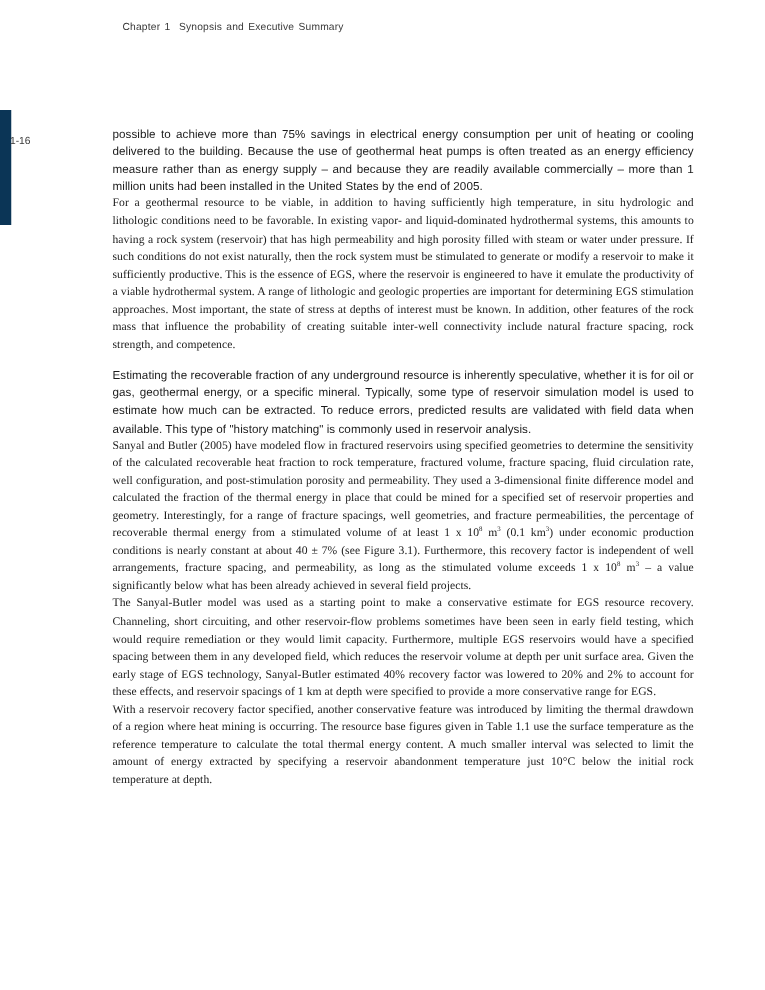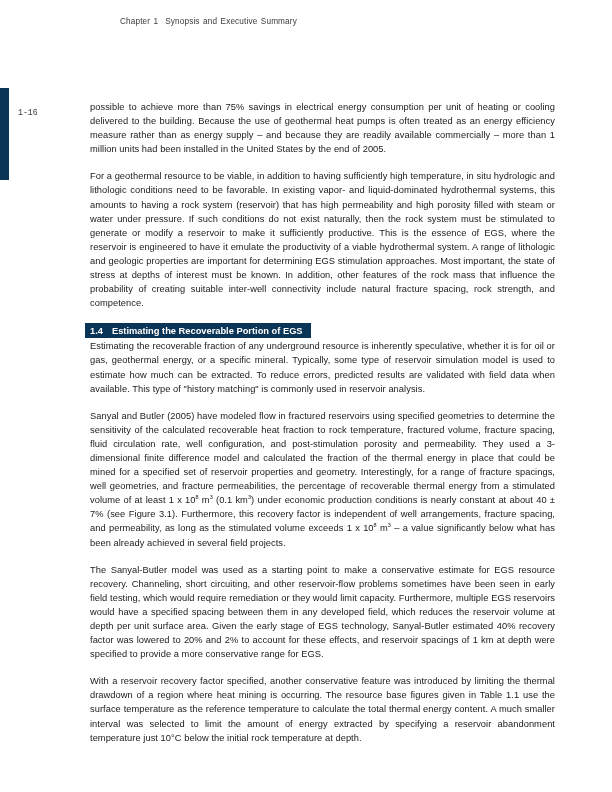--- a/index.html
+++ b/index.html
@@ -1,25 +1,25 @@
 <!DOCTYPE html>
 <html><head>
 <meta charset="utf-8">
 <style>
   html, body { margin: 0; padding: 0; background: #ffffff; }
   body { width: 612px; height: 792px; position: relative; overflow: hidden;
          font-family: "Liberation Sans", "DejaVu Sans", sans-serif; color: #1a1a1a; }
-  .running-header { position: absolute; left: 96px; top: 17px; font-size: 8.2px;
+  .running-header { position: absolute; left: 74px; top: 17px; font-size: 8.2px;
          color: #3a3a3a; letter-spacing: 0.15px; word-spacing: 1px; padding-left: 24px; }
   .side-bar { position: absolute; left: 0; top: 88px; width: 9px; height: 92px; background: #0b3556; }
-  .page-number { position: absolute; left: 18px; top: 108px; font-size: 8.2px; color: #3a3a3a; font-family: Liberation Mono, monospace; }
+  .page-number { position: absolute; left: 8px; top: 108px; font-size: 8.2px; color: #3a3a3a; }
   .content { position: absolute; left: 90px; top: 100px; width: 465px; }
   p.para { margin: 0; font-size: 9.3px; line-height: 14.1px; text-align: justify;
            letter-spacing: 0.05px; font-stretch: condensed; }
-  p.para + p.para { margin-top: 13px; }
+  p.para + p.para { margin-top: 0; font-family: Liberation Serif, serif; }
   .gap-before-heading { height: 10px; }
   .section-heading { display: inline-block; background: #0b3556; color: #ffffff;
          font-weight: bold; font-size: 9.3px; line-height: 14px; padding: 1px 8px 0 5px;
          margin-left: -5px; margin-bottom: 1px; }
   .section-heading .num { margin-right: 9px; }
   sup { font-size: 5.5px; vertical-align: 4px; line-height: 0; }
 </style>
 </head>
 <body>
 
@@ -29,21 +29,18 @@
 </div>
 
 <div class="side-bar"></div>
 <div class="page-number">1-16</div>
 
 <div class="content">
   <p class="para">possible to achieve more than 75% savings in electrical energy consumption per unit of heating or cooling delivered to the building. Because the use of geothermal heat pumps is often treated as an energy efficiency measure rather than as energy supply – and because they are readily available commercially – more than 1 million units had been installed in the United States by the end of 2005.</p>
   <p class="para">For a geothermal resource to be viable, in addition to having sufficiently high temperature, in situ hydrologic and lithologic conditions need to be favorable. In existing vapor- and liquid-dominated hydrothermal systems, this amounts to having a rock system (reservoir) that has high permeability and high porosity filled with steam or water under pressure. If such conditions do not exist naturally, then the rock system must be stimulated to generate or modify a reservoir to make it sufficiently productive. This is the essence of EGS, where the reservoir is engineered to have it emulate the productivity of a viable hydrothermal system. A range of lithologic and geologic properties are important for determining EGS stimulation approaches. Most important, the state of stress at depths of interest must be known. In addition, other features of the rock mass that influence the probability of creating suitable inter-well connectivity include natural fracture spacing, rock strength, and competence.</p>
 
   <div class="gap-before-heading"></div>
-  <div class="section-heading">
-    <span class="num">1.4</span><span>Estimating the Recoverable Portion of EGS</span>
-  </div>
 
   <p class="para" style="margin-top:0">Estimating the recoverable fraction of any underground resource is inherently speculative, whether it is for oil or gas, geothermal energy, or a specific mineral. Typically, some type of reservoir simulation model is used to estimate how much can be extracted. To reduce errors, predicted results are validated with field data when available. This type of "history matching" is commonly used in reservoir analysis.</p>
   <p class="para"><span>Sanyal and Butler (2005) have modeled flow in fractured reservoirs using specified geometries to determine the sensitivity of the calculated recoverable heat fraction to rock temperature, fractured volume, fracture spacing, fluid circulation rate, well configuration, and post-stimulation porosity and permeability. They used a 3-dimensional finite difference model and calculated the fraction of the thermal energy in place that could be mined for a specified set of reservoir properties and geometry. Interestingly, for a range of fracture spacings, well geometries, and fracture permeabilities, the percentage of recoverable thermal energy from a stimulated volume of at least 1 x 10</span><sup>8</sup><span> m</span><sup>3</sup><span> (0.1 km</span><sup>3</sup><span>) under economic production conditions is nearly constant at about 40 ± 7% (see Figure 3.1). Furthermore, this recovery factor is independent of well arrangements, fracture spacing, and permeability, as long as the stimulated volume exceeds 1 x 10</span><sup>8</sup><span> m</span><sup>3</sup><span> – a value significantly below what has been already achieved in several field projects.</span></p>
   <p class="para">The Sanyal-Butler model was used as a starting point to make a conservative estimate for EGS resource recovery. Channeling, short circuiting, and other reservoir-flow problems sometimes have been seen in early field testing, which would require remediation or they would limit capacity. Furthermore, multiple EGS reservoirs would have a specified spacing between them in any developed field, which reduces the reservoir volume at depth per unit surface area. Given the early stage of EGS technology, Sanyal-Butler estimated 40% recovery factor was lowered to 20% and 2% to account for these effects, and reservoir spacings of 1 km at depth were specified to provide a more conservative range for EGS.</p>
   <p class="para">With a reservoir recovery factor specified, another conservative feature was introduced by limiting the thermal drawdown of a region where heat mining is occurring. The resource base figures given in Table 1.1 use the surface temperature as the reference temperature to calculate the total thermal energy content. A much smaller interval was selected to limit the amount of energy extracted by specifying a reservoir abandonment temperature just 10°C below the initial rock temperature at depth.</p>
 </div>
 
 </body></html>

